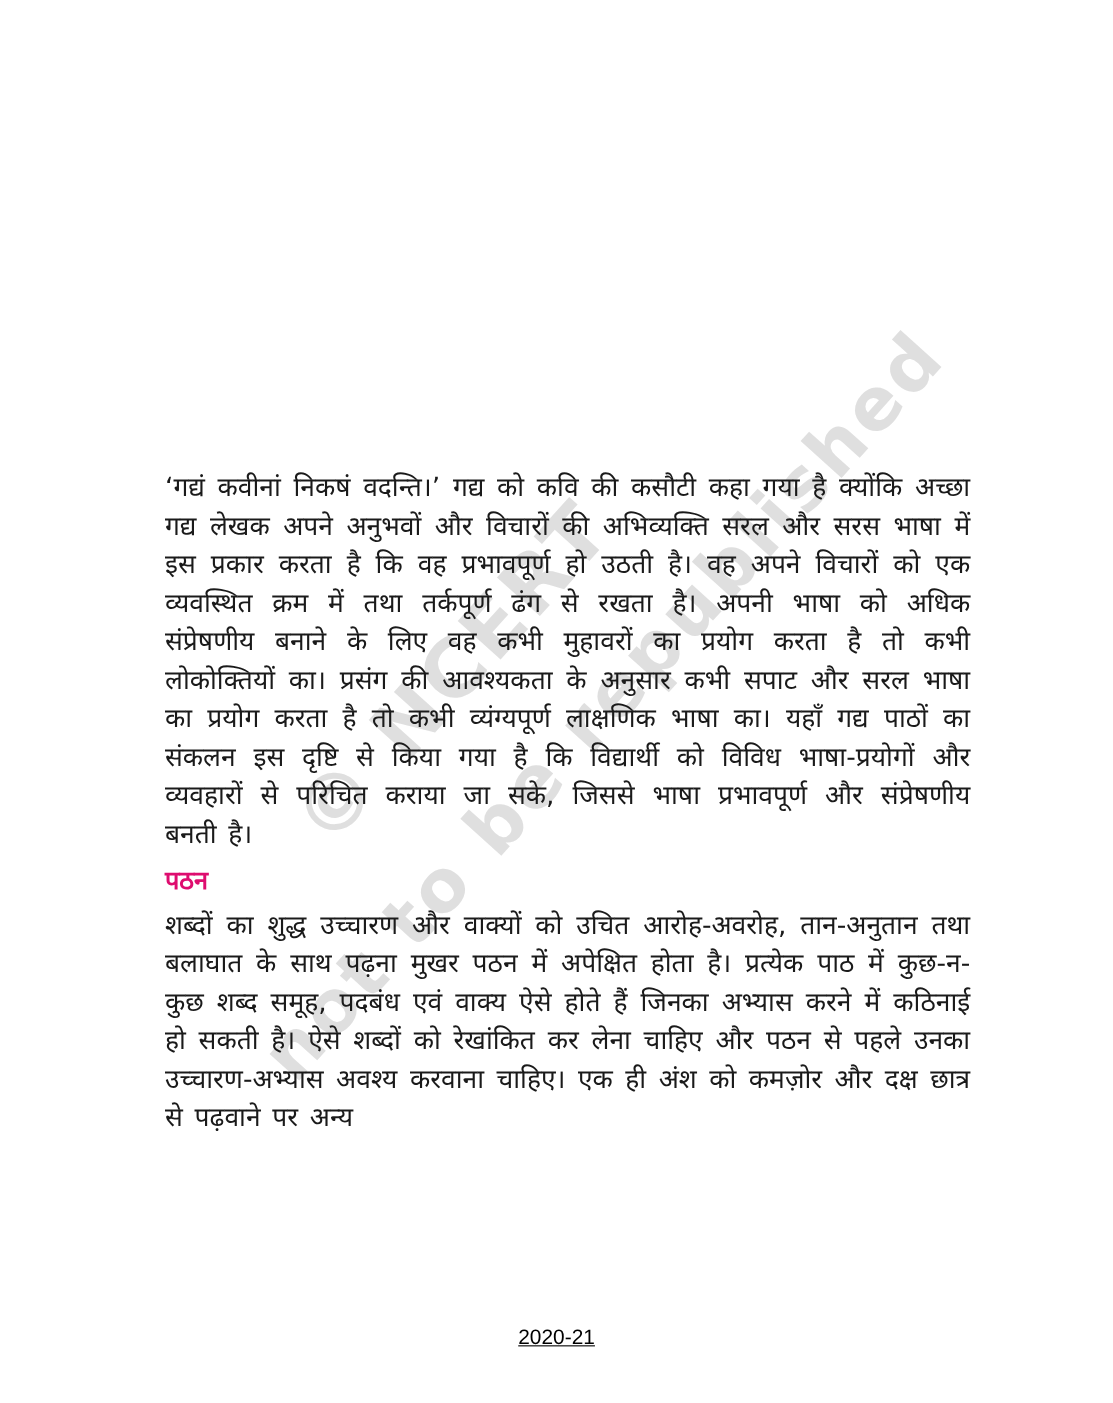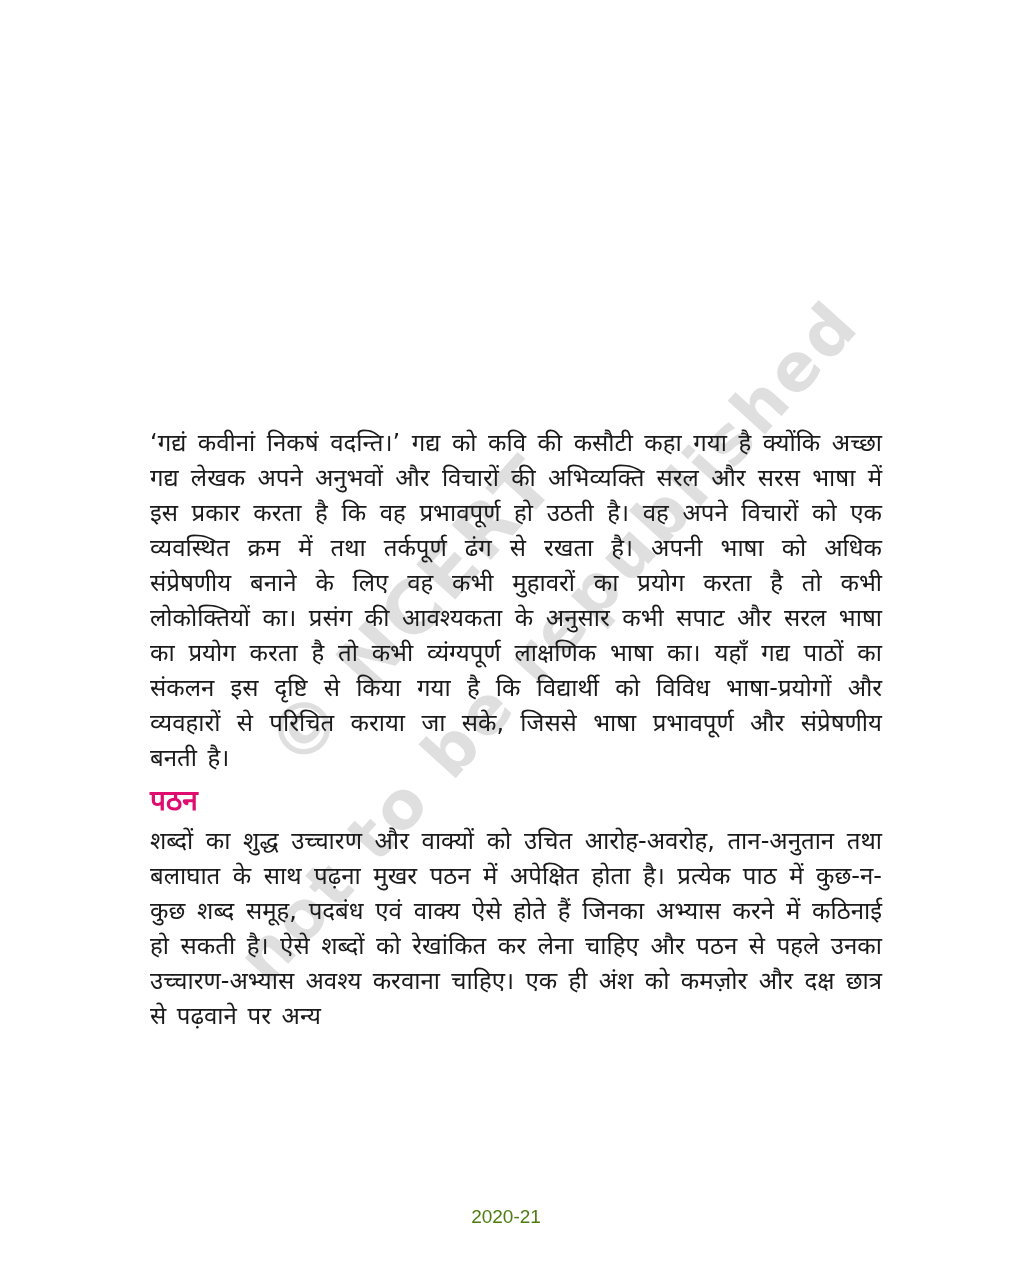--- a/index.html
+++ b/index.html
@@ -63,37 +63,38 @@
     margin: 0;
     font-size: 24px;
     line-height: 35px;
     text-align: justify;
     word-spacing: 3px;
     color: var(--ink);
   }
   .prose.indent { text-indent: 44px; }
   .section-heading {
     margin: 10px 0 8px 0;
-    font-size: 28px;
+    font-size: 23px;
     line-height: 30px;
     font-weight: 700;
     color: var(--accent);
   }
 
   
   .footer {
     position: absolute;
     left: 0;
     top: 1206px;
     width: 100%;
     text-align: center;
     font-size: 19px;
-    color: #4d7c0f;
+    color: #000000;
     font-family: "Liberation Sans", sans-serif;
     z-index: 2;
+    text-decoration: underline;
   }
 </style>
 </head>
 <body>
 
 <div class="page">
 
   <div>
     <div class="wm-line wm-1">© NCERT</div>
     <div class="wm-line wm-2">not to be republished</div>

